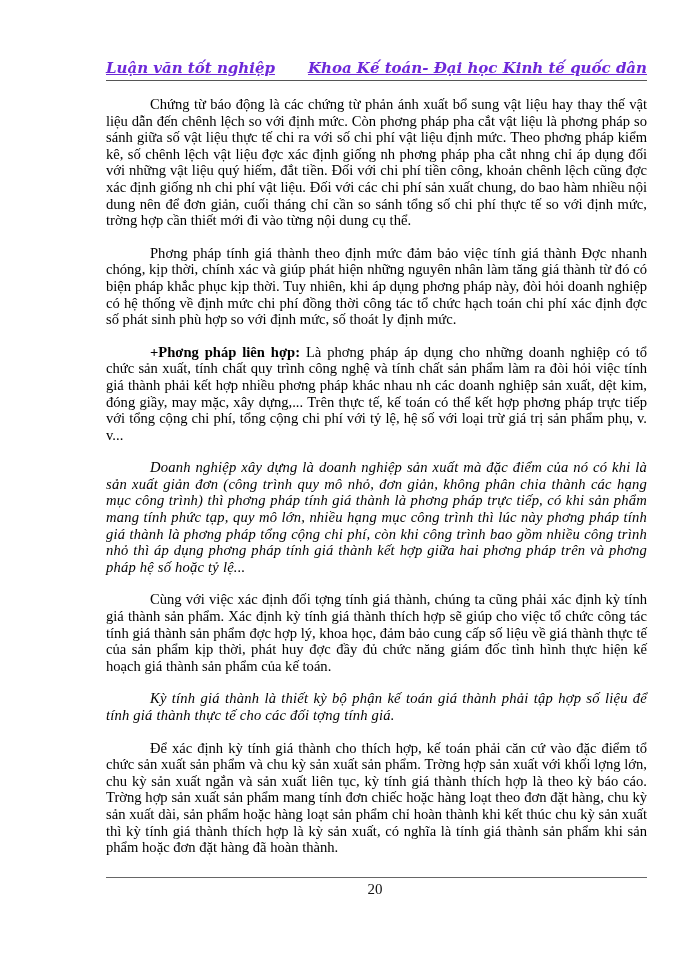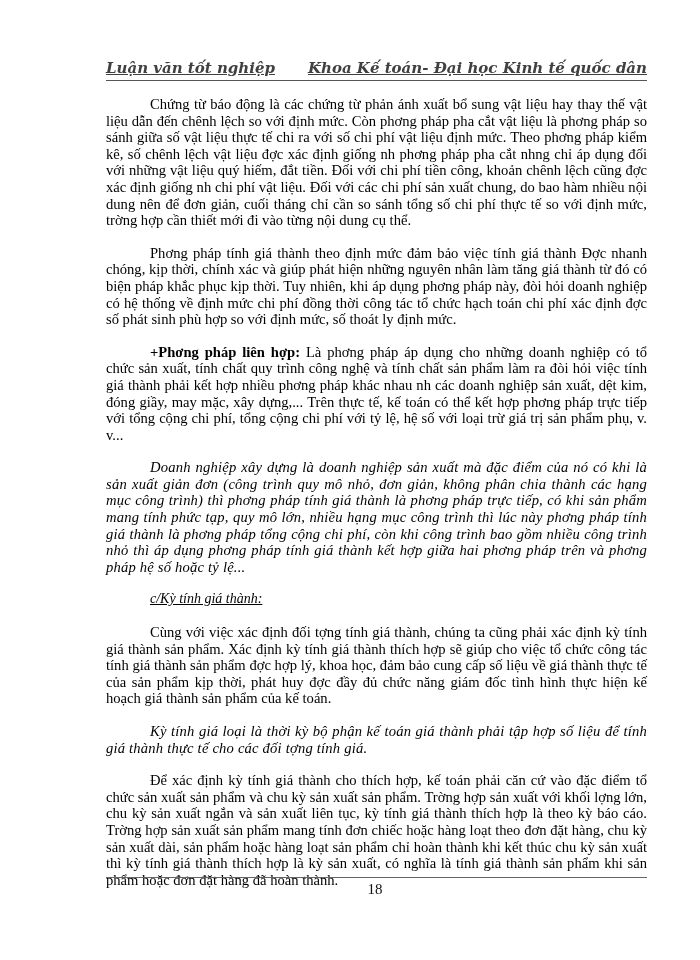--- a/index.html
+++ b/index.html
@@ -2,21 +2,21 @@
 <html><head>
 <meta charset="utf-8">
 <style>
   html, body { margin: 0; padding: 0; background: #ffffff; }
   body { width: 700px; height: 960px; position: relative; overflow: hidden; }
   .page { position: absolute; left: 0; top: 0; width: 700px; height: 960px; background: #fff; }
   .header {
     position: absolute; left: 106px; top: 58px; width: 541px; height: 22px;
     border-bottom: 1.5px solid #555;
     font-family: "DejaVu Serif", serif; font-style: italic; font-weight: bold;
-    font-size: 15px; color: #404040; line-height: 20px;
+    font-size: 15px; color: #6d28d9; line-height: 20px;
   }
   .header .left { position: absolute; left: 0; top: 0; text-decoration: underline; }
   .header .dash { position: absolute; left: 208px; top: -4px; font-weight: normal; }
   .header .right { position: absolute; right: 0; top: 0; text-decoration: underline; text-align: center; }
   .body {
     position: absolute; left: 106px; top: 96px; width: 541px;
     font-family: "Liberation Serif", serif; font-size: 14.6px; line-height: 16.6px; color: #000000;
   }
   .p { text-align: justify; text-indent: 44px; margin: 0 0 16px 0; }
   .p.it { font-style: italic; font-weight: normal; letter-spacing: 0.2px; }
@@ -38,21 +38,20 @@
     <span class="left">Luận văn tốt nghiệp</span>
     <span class="dash">–</span>
     <span class="right">Khoa Kế toán- Đại học Kinh tế quốc dân</span>
   </div>
 
   <div class="body">
     <p class="p">Chứng từ báo động là các chứng từ phản ánh xuất bổ sung vật liệu hay thay thế vật liệu dẫn đến chênh lệch so với định mức. Còn phơng pháp pha cắt vật liệu là phơng pháp so sánh giữa số vật liệu thực tế chi ra với số chi phí vật liệu định mức. Theo phơng pháp kiểm kê, số chênh lệch vật liệu đợc xác định giống nh phơng pháp pha cắt nhng chỉ áp dụng đối với những vật liệu quý hiếm, đắt tiền. Đối với chi phí tiền công, khoản chênh lệch cũng đợc xác định giống nh chi phí vật liệu. Đối với các chi phí sản xuất chung, do bao hàm nhiều nội dung nên để đơn giản, cuối tháng chỉ cần so sánh tổng số chi phí thực tế so với định mức, trờng hợp cần thiết mới đi vào từng nội dung cụ thể.</p>
     <p class="p">Phơng pháp tính giá thành theo định mức đảm bảo việc tính giá thành Đợc nhanh chóng, kịp thời, chính xác và giúp phát hiện những nguyên nhân làm tăng giá thành từ đó có biện pháp khắc phục kịp thời. Tuy nhiên, khi áp dụng phơng pháp này, đòi hỏi doanh nghiệp có hệ thống về định mức chi phí đồng thời công tác tổ chức hạch toán chi phí xác định đợc số phát sinh phù hợp so với định mức, số thoát ly định mức.</p>
     <p class="p"><span class="lead">+Phơng pháp liên hợp:</span><span> Là phơng pháp áp dụng cho những doanh nghiệp có tổ chức sản xuất, tính chất quy trình công nghệ và tính chất sản phẩm làm ra đòi hỏi việc tính giá thành phải kết hợp nhiều phơng pháp khác nhau nh các doanh nghiệp sản xuất, dệt kim, đóng giầy, may mặc, xây dựng,... Trên thực tế, kế toán có thể kết hợp phơng pháp trực tiếp với tổng cộng chi phí, tổng cộng chi phí với tỷ lệ, hệ số với loại trừ giá trị sản phẩm phụ, v. v...</span></p>
     <p class="p it">Doanh nghiệp xây dựng là doanh nghiệp sản xuất mà đặc điểm của nó có khi là sản xuất giản đơn (công trình quy mô nhỏ, đơn giản, không phân chia thành các hạng mục công trình) thì phơng pháp tính giá thành là phơng pháp trực tiếp, có khi sản phẩm mang tính phức tạp, quy mô lớn, nhiều hạng mục công trình thì lúc này phơng pháp tính giá thành là phơng pháp tổng cộng chi phí, còn khi công trình bao gồm nhiều công trình nhỏ thì áp dụng phơng pháp tính giá thành kết hợp giữa hai phơng pháp trên và phơng pháp hệ số hoặc tỷ lệ...</p>
-    <p class="subhead">c/Kỳ tính giá thành:</p>
     <p class="p">Cùng với việc xác định đối tợng tính giá thành, chúng ta cũng phải xác định kỳ tính giá thành sản phẩm. Xác định kỳ tính giá thành thích hợp sẽ giúp cho việc tổ chức công tác tính giá thành sản phẩm đợc hợp lý, khoa học, đảm bảo cung cấp số liệu về giá thành thực tế của sản phẩm kịp thời, phát huy đợc đầy đủ chức năng giám đốc tình hình thực hiện kế hoạch giá thành sản phẩm của kế toán.</p>
-    <p class="p it">Kỳ tính giá loại là thời kỳ bộ phận kế toán giá thành phải tập hợp số liệu để tính giá thành thực tế cho các đối tợng tính giá.</p>
+    <p class="p it">Kỳ tính giá thành là thiết kỳ bộ phận kế toán giá thành phải tập hợp số liệu để tính giá thành thực tế cho các đối tợng tính giá.</p>
     <p class="p">Để xác định kỳ tính giá thành cho thích hợp, kế toán phải căn cứ vào đặc điểm tổ chức sản xuất sản phẩm và chu kỳ sản xuất sản phẩm. Trờng hợp sản xuất với khối lợng lớn, chu kỳ sản xuất ngắn và sản xuất liên tục, kỳ tính giá thành thích hợp là theo kỳ báo cáo. Trờng hợp sản xuất sản phẩm mang tính đơn chiếc hoặc hàng loạt theo đơn đặt hàng, chu kỳ sản xuất dài, sản phẩm hoặc hàng loạt sản phẩm chỉ hoàn thành khi kết thúc chu kỳ sản xuất thì kỳ tính giá thành thích hợp là kỳ sản xuất, có nghĩa là tính giá thành sản phẩm khi sản phẩm hoặc đơn đặt hàng đã hoàn thành.</p>
   </div>
 
   <div class="footer-line"></div>
-  <div class="page-num">18</div>
+  <div class="page-num">20</div>
 </div>
 
 </body></html>

